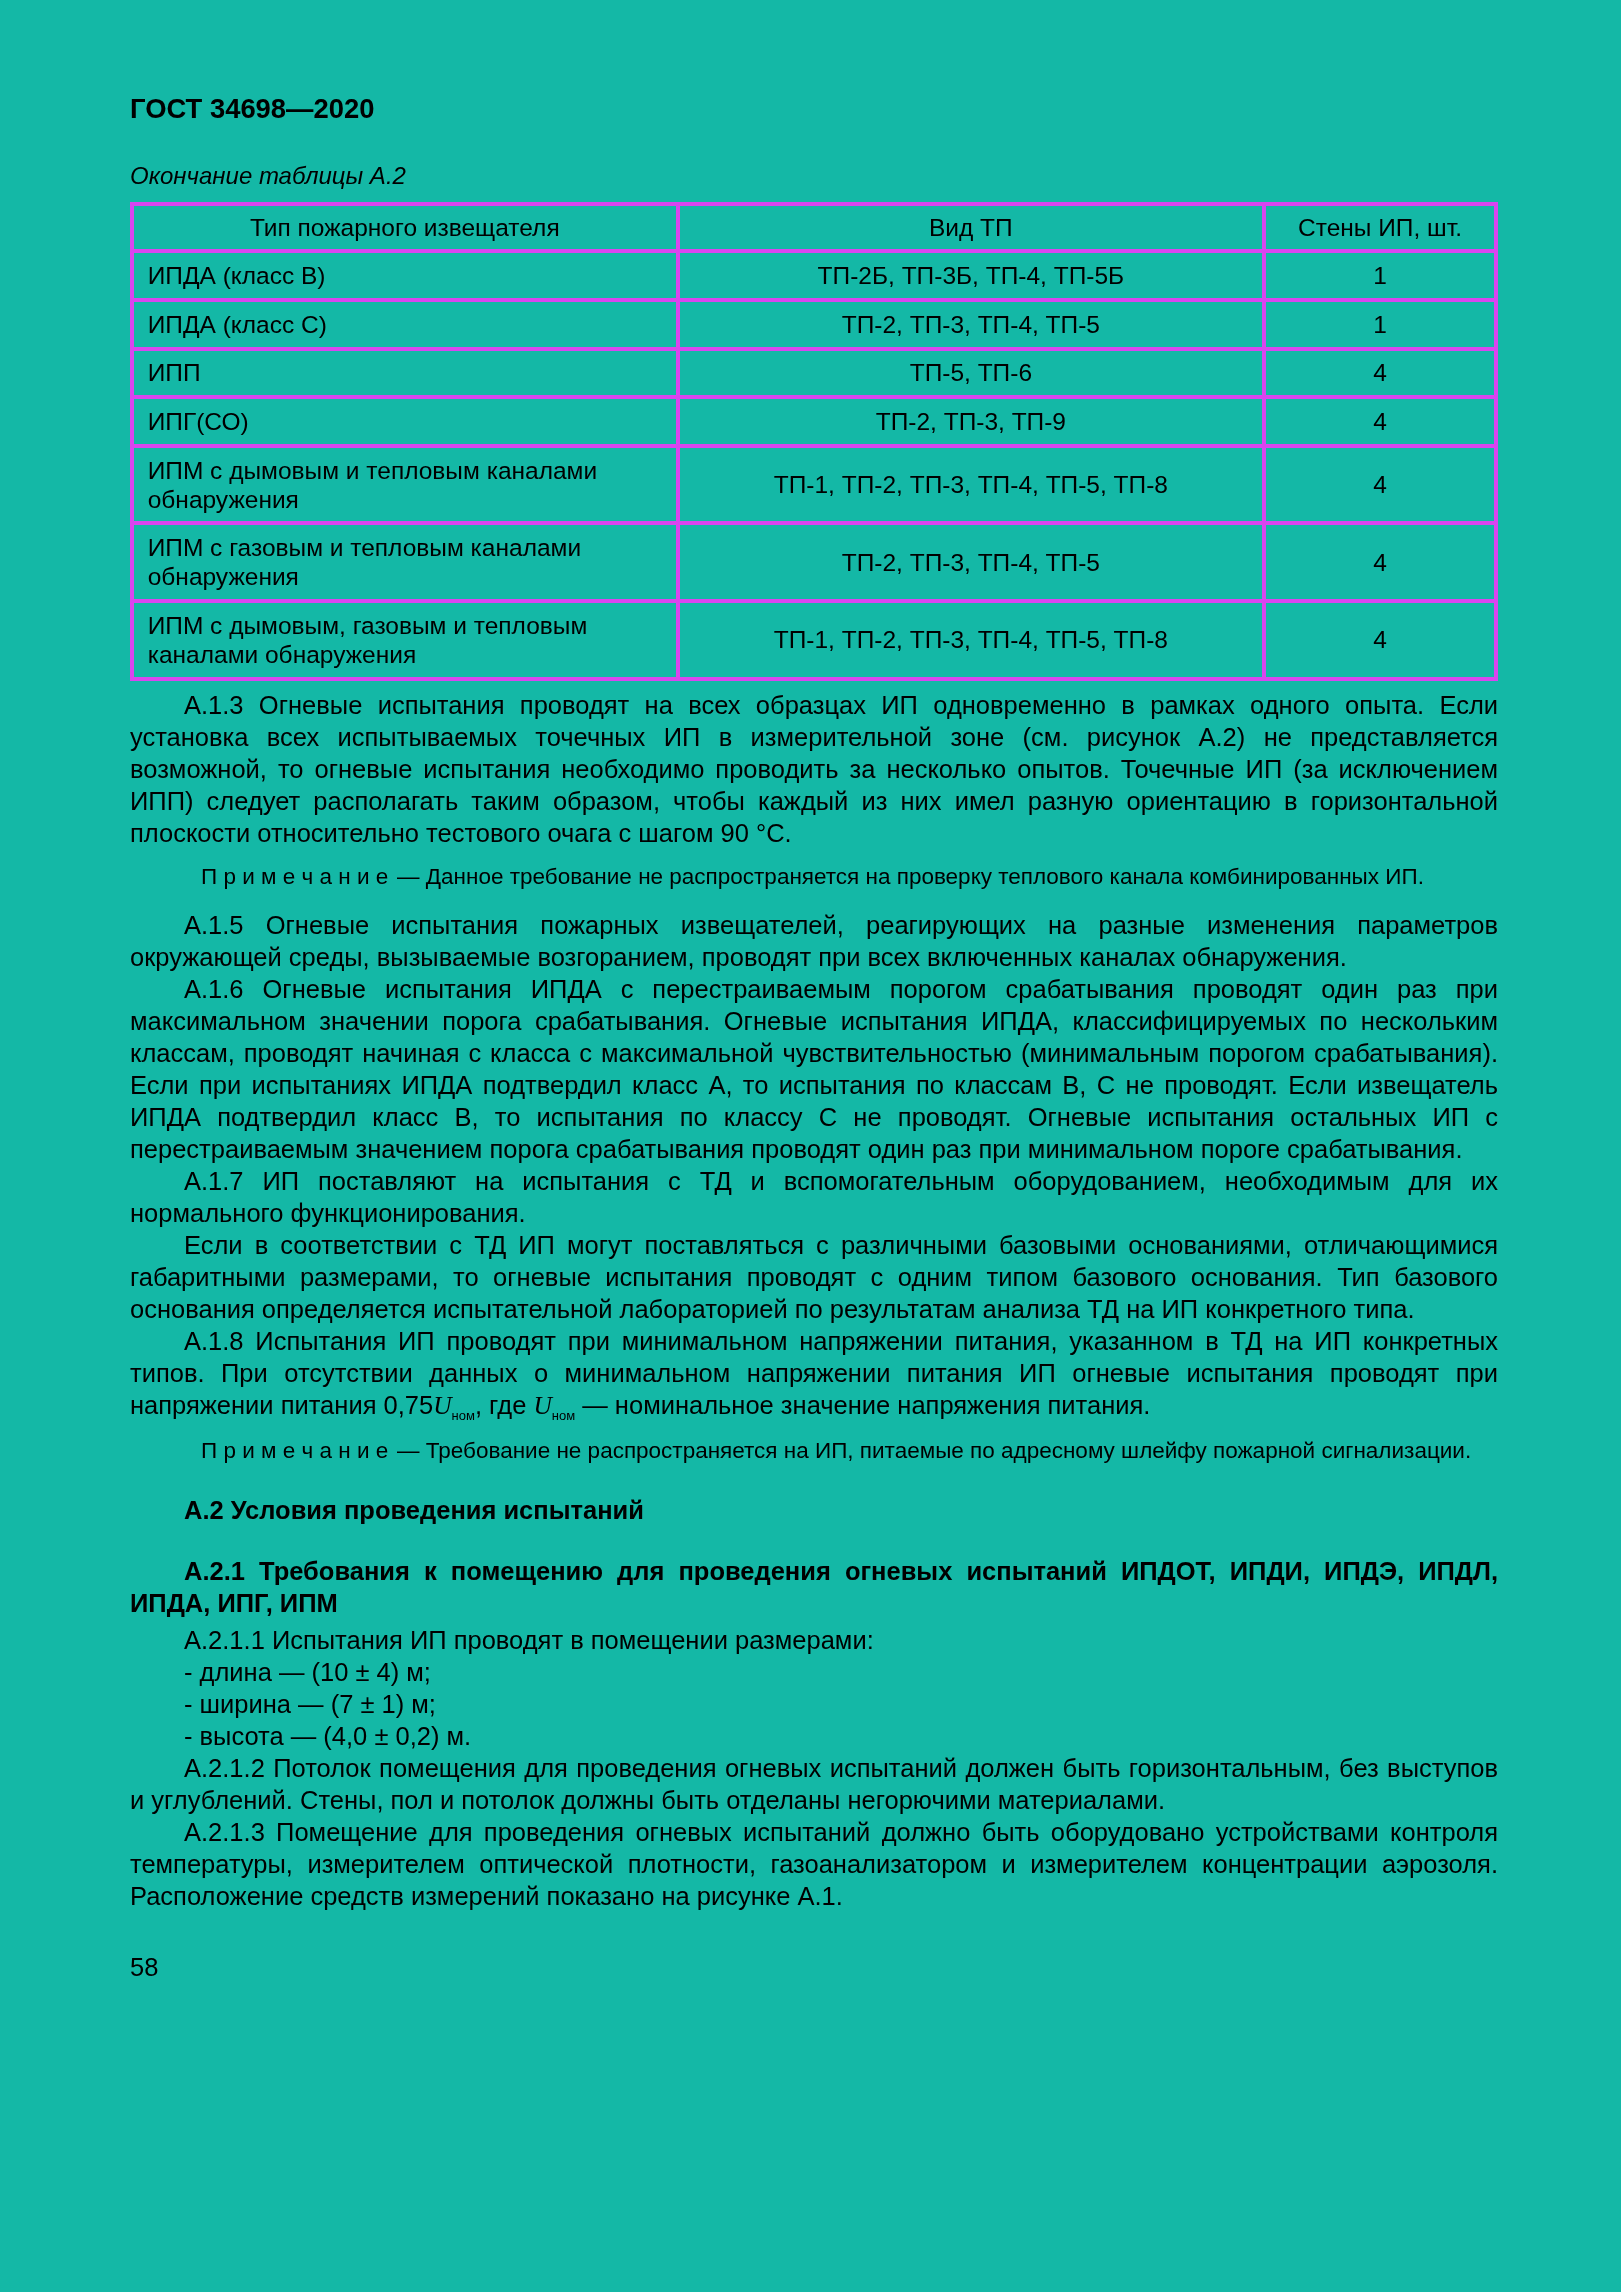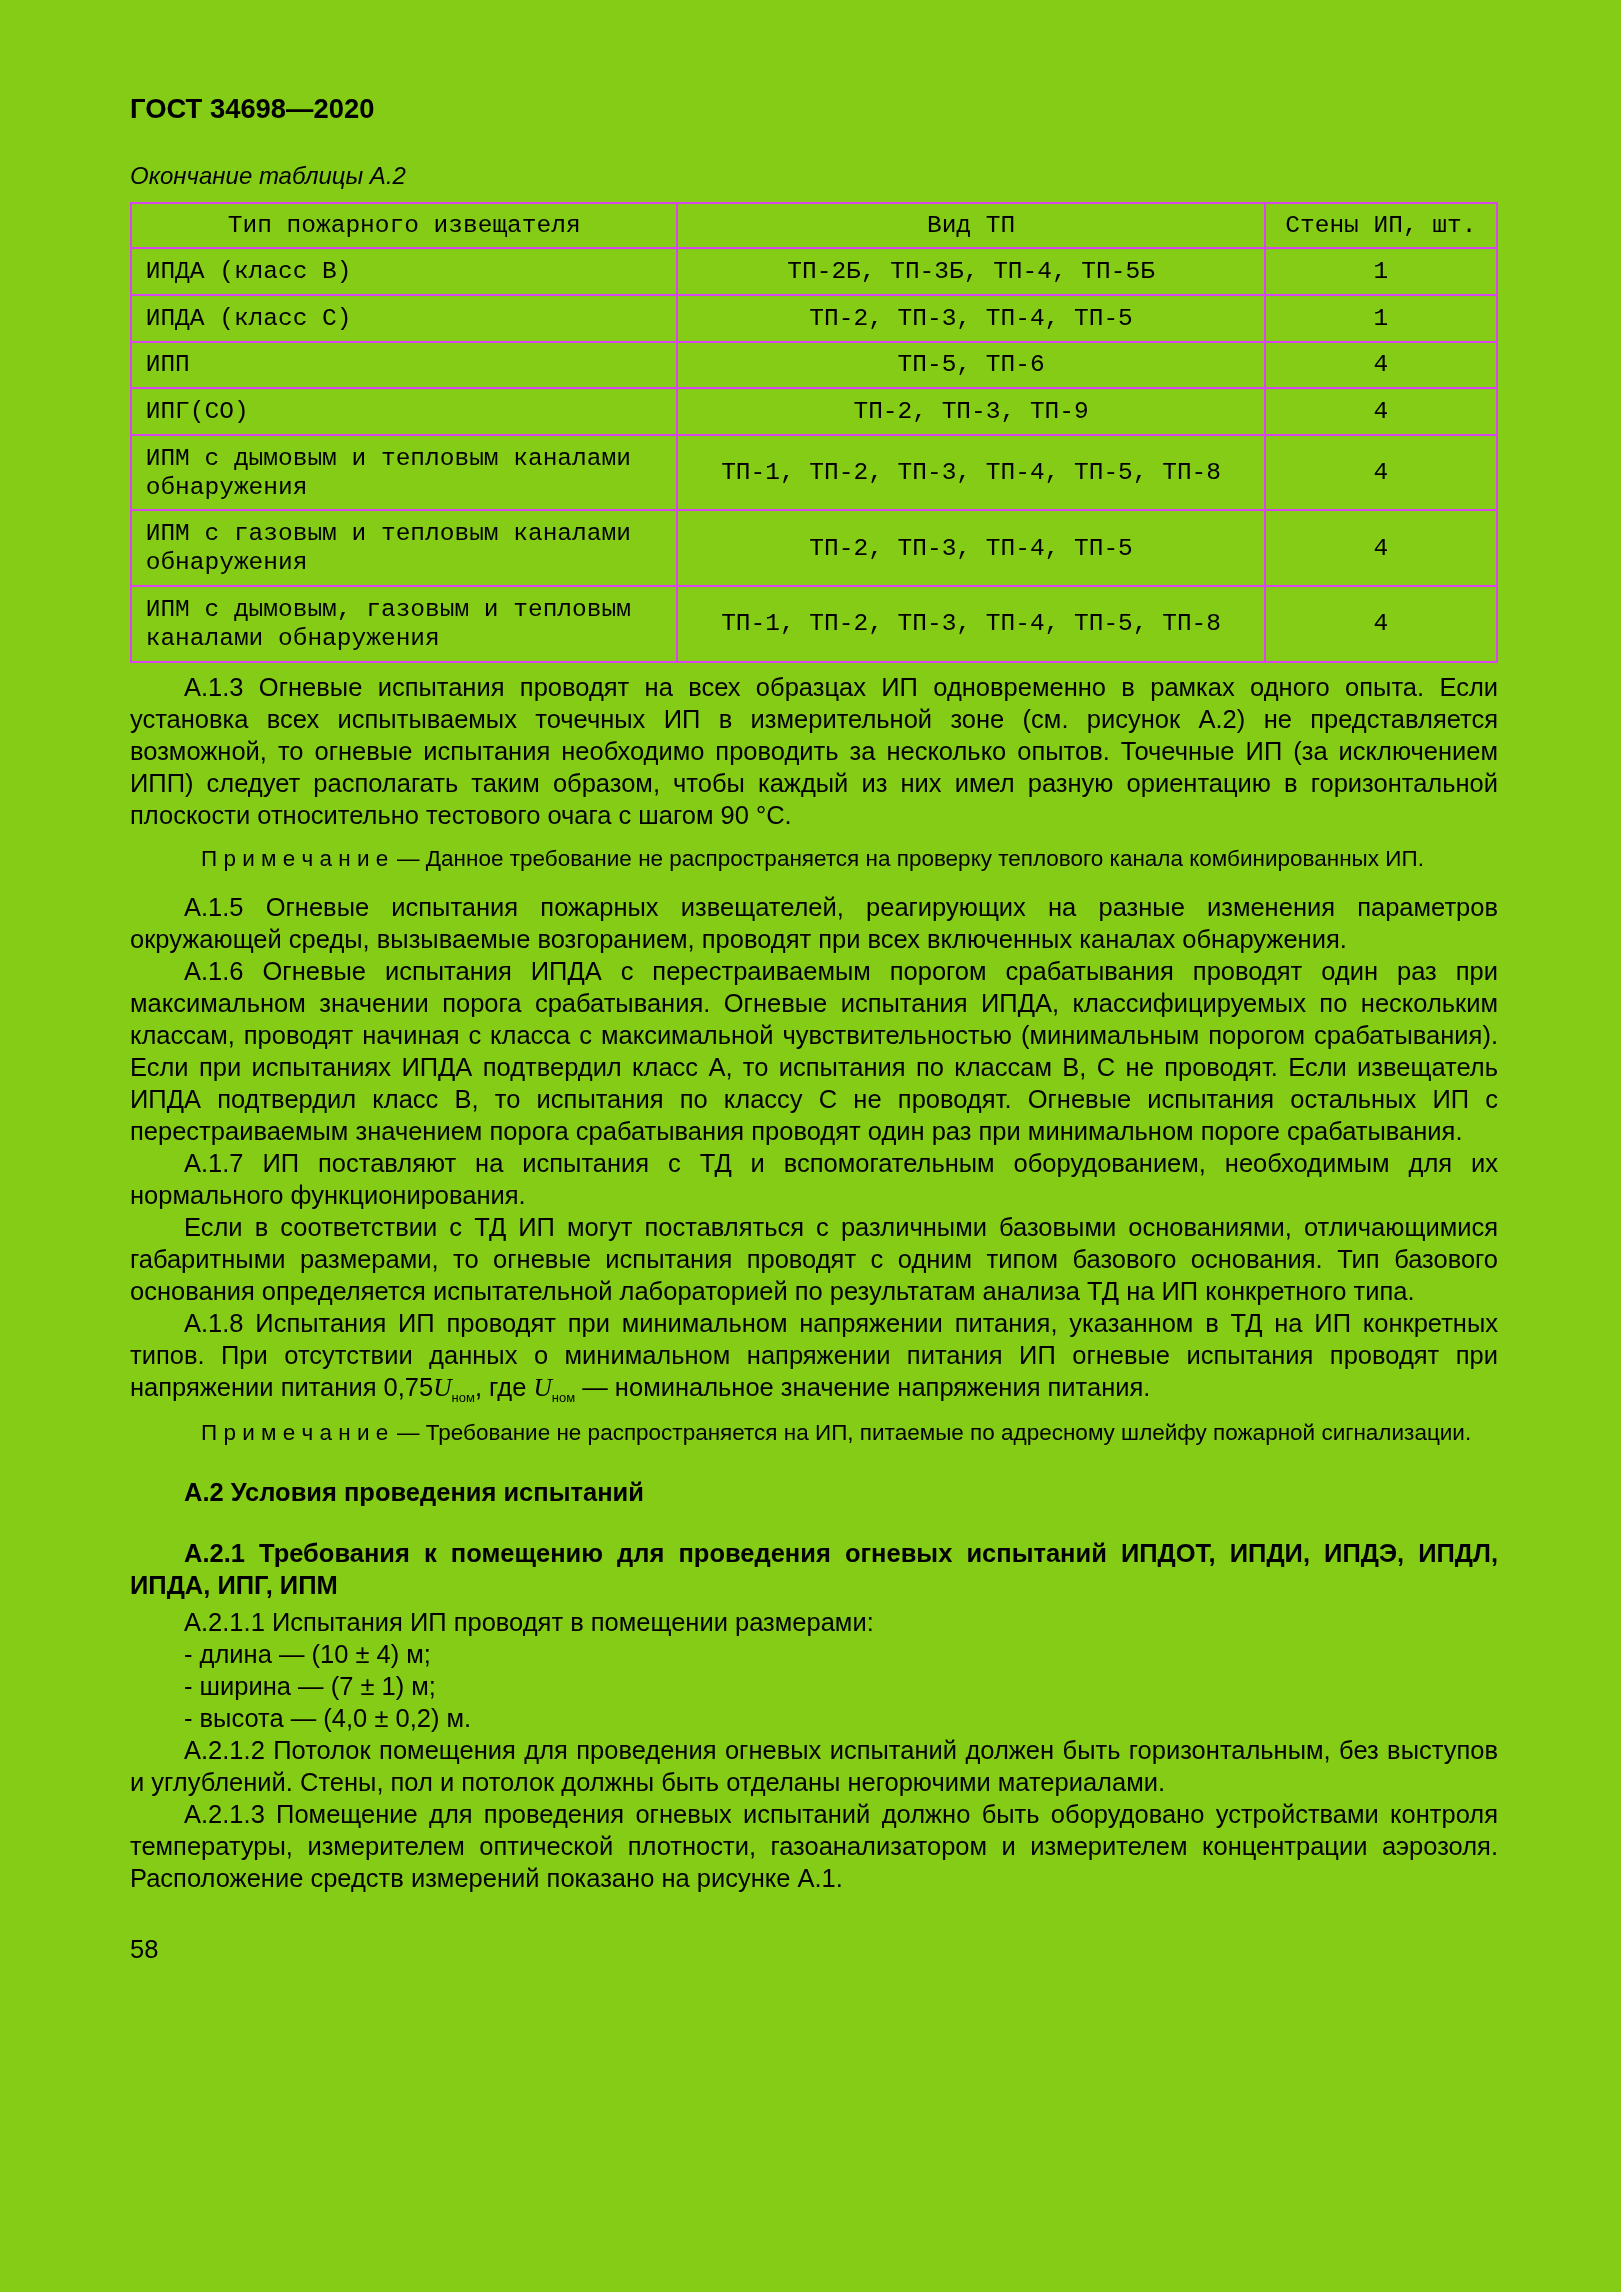--- a/index.html
+++ b/index.html
@@ -6,21 +6,21 @@
   html, body { background: #ffffff; }
   body {
     width: 1621px; height: 2293px;
     font-family: "Liberation Sans", sans-serif;
     color: #000000;
     position: relative;
   }
   .page {
     position: absolute; top: 0; left: 0;
     width: 1621px; height: 2293px;
-    background: #84cc16;
+    background: #14b8a6;
     padding: 93px 123px 0 130px;
     overflow: hidden;
   }
   .doc-header {
     font-weight: bold;
     font-size: 27.4px;
     line-height: 31px;
     margin-bottom: 37px;
   }
   .table-caption {
@@ -28,23 +28,22 @@
     font-size: 24px;
     line-height: 29px;
     margin-bottom: 11.8px;
   }
   table.data-table {
     width: 100%;
     border-collapse: collapse;
     font-size: 24.5px;
   }
   table.data-table th, table.data-table td {
-    border: 2px solid #d946ef;
+    border: 4px solid #d946ef;
     vertical-align: middle;
-    font-family: Liberation Mono, monospace;
   }
   table.data-table th {
     font-weight: normal;
     text-align: center;
     padding: 7.8px 5.9px;
     line-height: 28px;
   }
   table.data-table td {
     padding: 7.8px 13.7px;
     line-height: 29px;

